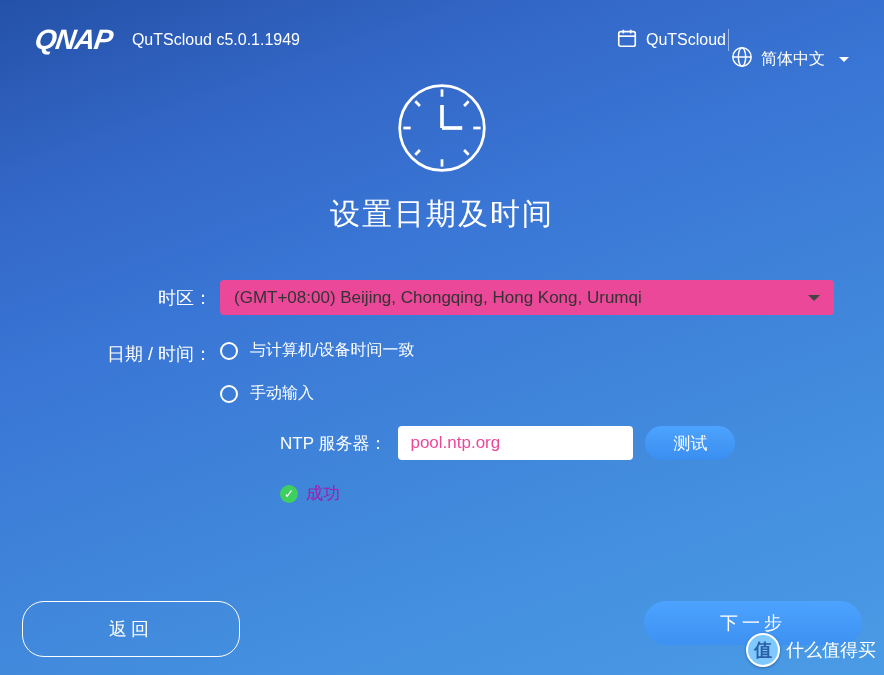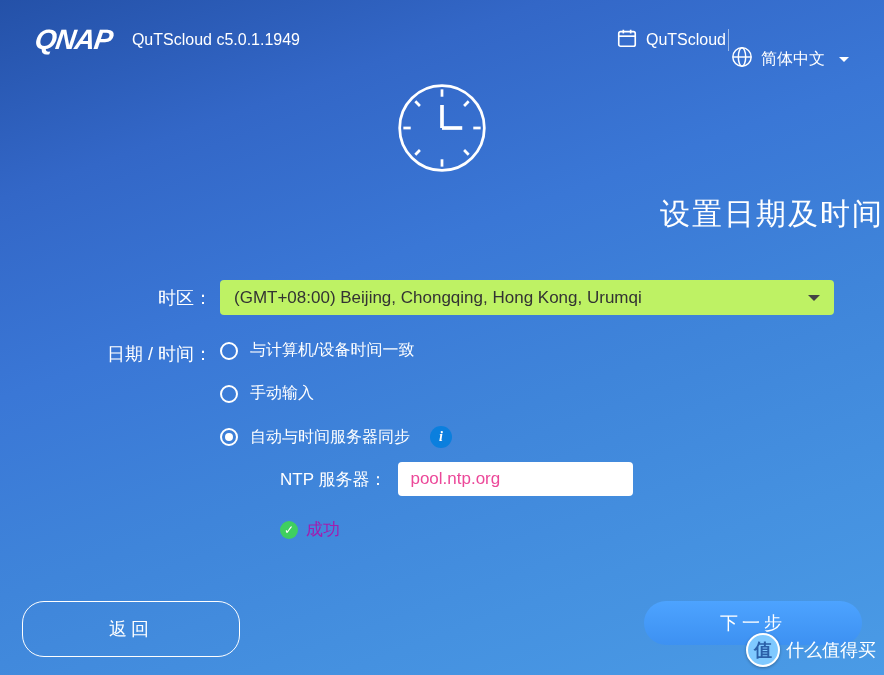--- a/index.html
+++ b/index.html
@@ -70,21 +70,21 @@
       border-right: 5px solid transparent;
       border-top: 5px solid #fff;
       margin-left: 6px;
     }
     .clock-icon {
       display: flex;
       justify-content: center;
       margin-top: 22px;
     }
     .page-title {
-      text-align: right;
+      text-align: center;
       font-size: 30px;
       font-weight: 400;
       margin-top: 20px;
       letter-spacing: 2px;
     }
     .form {
       margin-top: 45px;
       padding: 0 50px;
     }
     .form-row {
@@ -99,21 +99,21 @@
       padding-right: 8px;
     }
     .select-wrapper {
       flex: 1;
       max-width: 615px;
       position: relative;
     }
     .select-box {
       width: 100%;
       height: 35px;
-      background: #bef264;
+      background: #ec4899;
       color: #333;
       border-radius: 4px;
       padding: 0 35px 0 14px;
       font-size: 17px;
       display: flex;
       align-items: center;
       cursor: pointer;
     }
     .select-arrow {
       position: absolute;
@@ -346,28 +346,24 @@
     <div class="form-label" style="padding-top:2px">日期 / 时间：</div>
     <div class="radio-group">
       <div class="radio-option">
         <div class="radio-circle"></div>
         <span class="radio-label">与计算机/设备时间一致</span>
       </div>
       <div class="radio-option">
         <div class="radio-circle"></div>
         <span class="radio-label">手动输入</span>
       </div>
-      <div class="radio-option" style="margin-bottom:14px">
-        <div class="radio-circle selected"></div>
-        <span class="radio-label">自动与时间服务器同步</span>
-        <div class="info-icon">i</div>
-      </div>
       <div class="ntp-row">
         <span class="ntp-label">NTP 服务器：</span>
         <input class="ntp-input" value="pool.ntp.org" style="">
+        <button class="test-button">测试</button>
       </div>
       <div class="status-row">
         <div class="check-icon">✓</div>
         <span class="status-text">成功</span>
       </div>
     </div>
   </div>
 </div>
 
 <div class="bottom-buttons">

